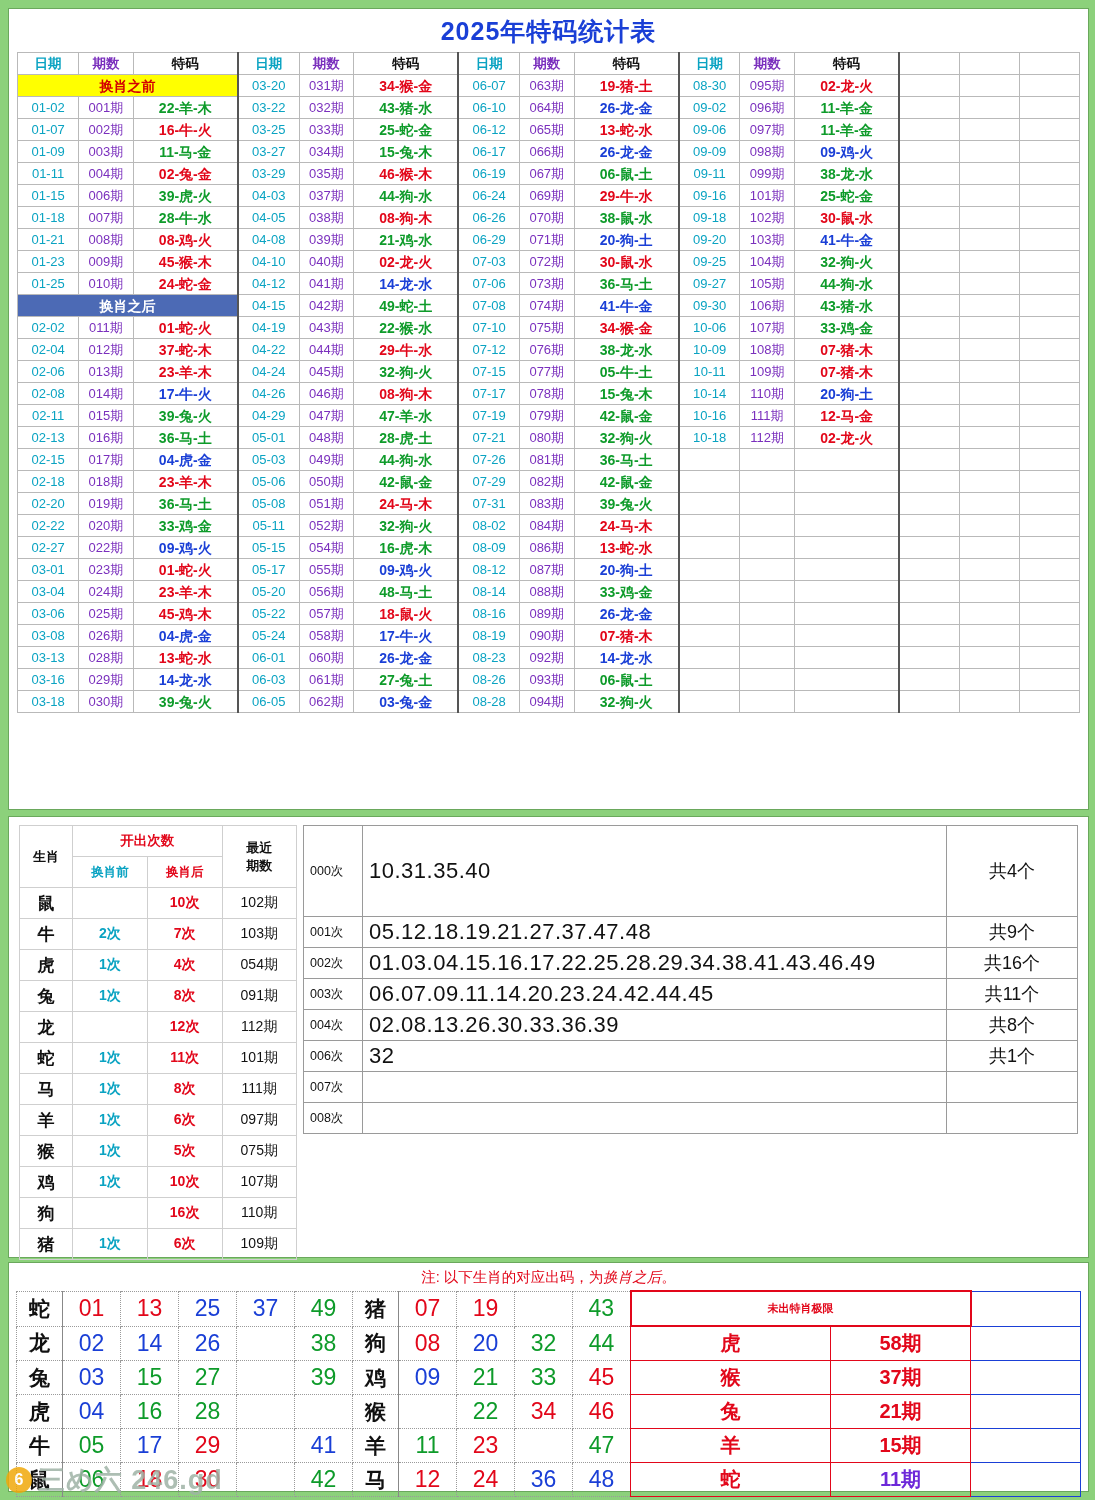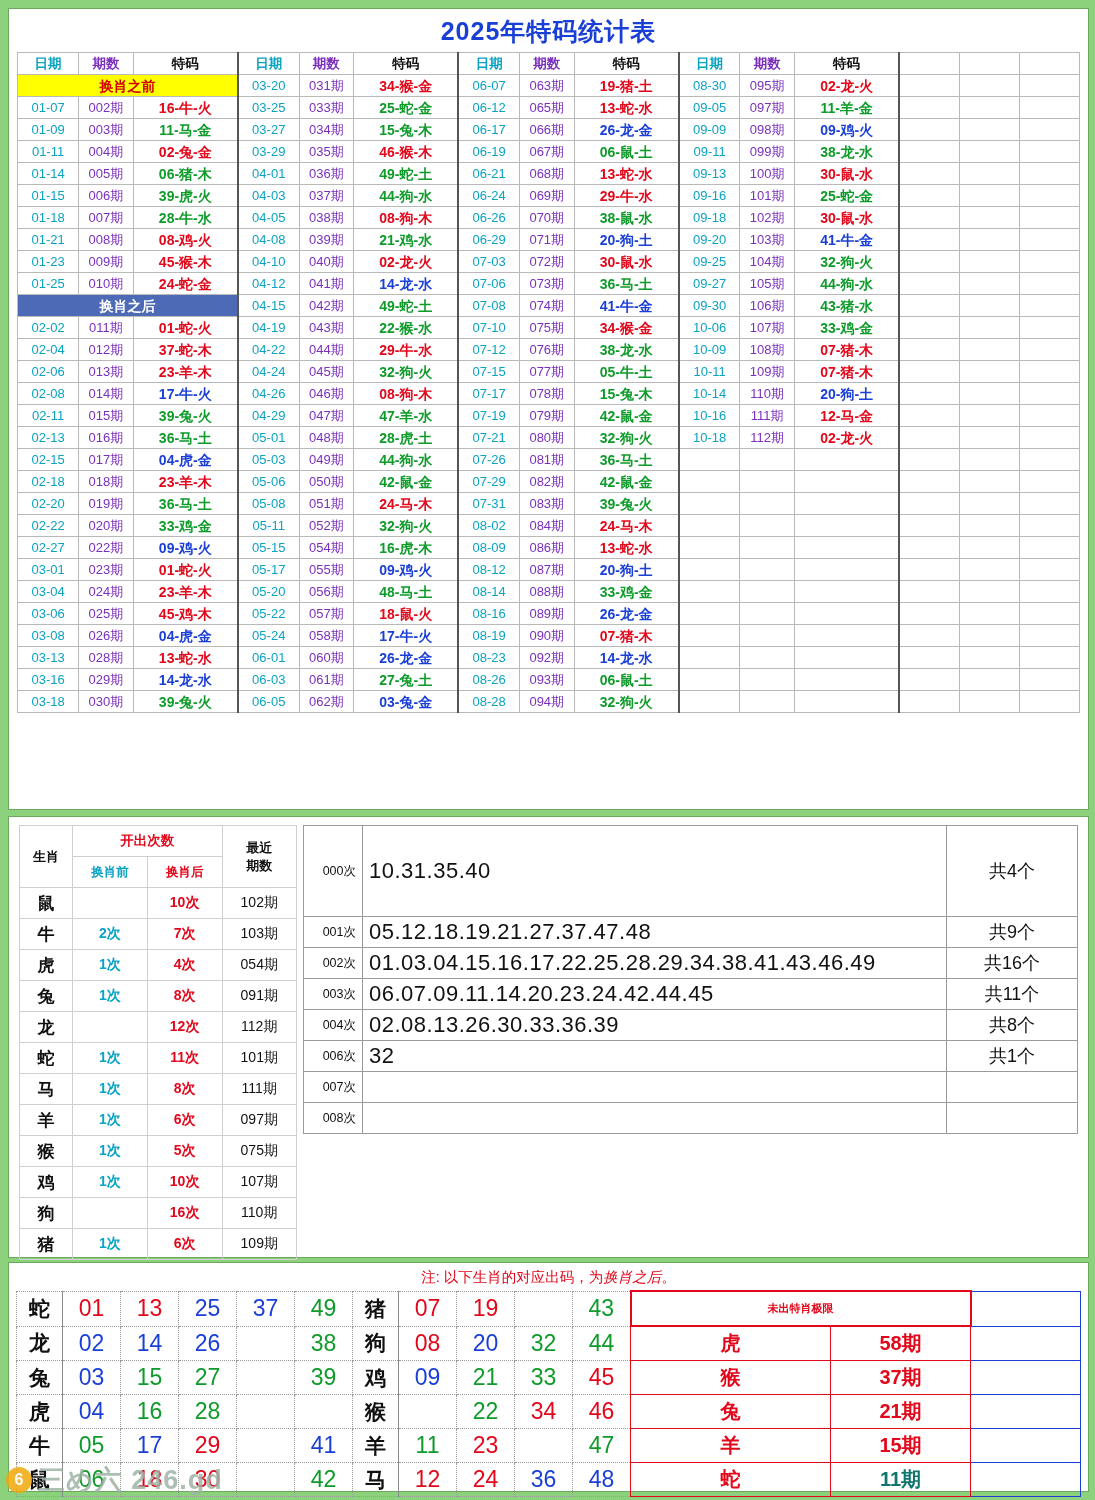--- a/index.html
+++ b/index.html
@@ -36,21 +36,21 @@
   #zodiac .h1{font-weight:bold;color:#e2071a;font-size:13.5px;}
   #zodiac .h2{font-weight:bold;color:#0aa3c2;font-size:12.5px;}
   #zodiac .h3{font-weight:bold;color:#e2071a;font-size:12.5px;}
   #zodiac .h4{font-weight:bold;color:#111;font-size:13px;}
   #zodiac .before{color:#0aa3c2;font-weight:bold;font-size:14px;}
   #zodiac .after{color:#e2071a;font-weight:bold;font-size:14px;}
   #zodiac .recent{color:#111;font-size:14px;}
 
   #freq{position:absolute;left:294px;top:8px;width:775px;border-collapse:collapse;}
   #freq td{border:1px solid #9a9a9a;padding:0 6px;height:30px;}
-  #freq .cnt{width:46px;text-align:right;font-size:12.5px;color:#111;}
+  #freq .cnt{width:46px;text-align:left;font-size:12.5px;color:#111;}
   #freq .nums{font-size:22px;color:#111;letter-spacing:.5px;}
   #freq .tot{width:118px;text-align:center;font-size:18px;color:#111;}
 
   
   #bot-panel{left:8px;top:1262px;width:1079px;height:228px;border:1px solid #6aa85c;background:#fff;}
   .note{text-align:center;color:#e2071a;font-size:14.5px;padding:5px 0 3px;}
   .note i{font-style:italic;}
   #bottom{width:1065px;margin:0 auto;border-collapse:collapse;table-layout:fixed;}
   #bottom td{border:1px dotted #9a9a9a;height:33px;text-align:center;font-size:23px;padding:0;}
   #bottom td.zo{font-size:21px;font-weight:bold;color:#111;width:46px;border-right:1px solid #888;}
@@ -118,30 +118,47 @@
             <td class="cqi">063期</td>
             <td class="ctm red">19-猪-土</td>
             <td class="cdate sep">08-30</td>
             <td class="cqi">095期</td>
             <td class="ctm red">02-龙-火</td>
             <td class="blankcol sep"></td>
             <td class="blankcol"></td>
             <td class="blankcol"></td>
           </tr>
           <tr>
+            <td class="cdate">01-02</td>
+            <td class="cqi">001期</td>
+            <td class="ctm green">22-羊-木</td>
+            <td class="cdate sep">03-22</td>
+            <td class="cqi">032期</td>
+            <td class="ctm green">43-猪-水</td>
+            <td class="cdate sep">06-10</td>
+            <td class="cqi">064期</td>
+            <td class="ctm blue">26-龙-金</td>
+            <td class="cdate sep">09-02</td>
+            <td class="cqi">096期</td>
+            <td class="ctm green">11-羊-金</td>
+            <td class="blankcol sep"></td>
+            <td class="blankcol"></td>
+            <td class="blankcol"></td>
+          </tr>
+          <tr>
             <td class="cdate">01-07</td>
             <td class="cqi">002期</td>
             <td class="ctm red">16-牛-火</td>
             <td class="cdate sep">03-25</td>
             <td class="cqi">033期</td>
             <td class="ctm green">25-蛇-金</td>
             <td class="cdate sep">06-12</td>
             <td class="cqi">065期</td>
             <td class="ctm red">13-蛇-水</td>
-            <td class="cdate sep">09-05</td>
+            <td class="cdate sep">09-06</td>
             <td class="cqi">097期</td>
             <td class="ctm green">11-羊-金</td>
             <td class="blankcol sep"></td>
             <td class="blankcol"></td>
             <td class="blankcol"></td>
           </tr>
           <tr>
             <td class="cdate">01-09</td>
             <td class="cqi">003期</td>
             <td class="ctm green">11-马-金</td>
@@ -164,37 +181,20 @@
             <td class="ctm red">02-兔-金</td>
             <td class="cdate sep">03-29</td>
             <td class="cqi">035期</td>
             <td class="ctm red">46-猴-木</td>
             <td class="cdate sep">06-19</td>
             <td class="cqi">067期</td>
             <td class="ctm green">06-鼠-土</td>
             <td class="cdate sep">09-11</td>
             <td class="cqi">099期</td>
             <td class="ctm green">38-龙-水</td>
-            <td class="blankcol sep"></td>
-            <td class="blankcol"></td>
-            <td class="blankcol"></td>
-          </tr>
-          <tr>
-            <td class="cdate">01-14</td>
-            <td class="cqi">005期</td>
-            <td class="ctm green">06-猪-木</td>
-            <td class="cdate sep">04-01</td>
-            <td class="cqi">036期</td>
-            <td class="ctm green">49-蛇-土</td>
-            <td class="cdate sep">06-21</td>
-            <td class="cqi">068期</td>
-            <td class="ctm red">13-蛇-水</td>
-            <td class="cdate sep">09-13</td>
-            <td class="cqi">100期</td>
-            <td class="ctm red">30-鼠-水</td>
             <td class="blankcol sep"></td>
             <td class="blankcol"></td>
             <td class="blankcol"></td>
           </tr>
           <tr>
             <td class="cdate">01-15</td>
             <td class="cqi">006期</td>
             <td class="ctm green">39-虎-火</td>
             <td class="cdate sep">04-03</td>
             <td class="cqi">037期</td>
@@ -846,21 +846,21 @@
             <td class="n nred">18</td>
             <td class="n nred">30</td>
             <td class="n "></td>
             <td class="n ngreen">42</td>
             <td class="zo">马</td>
             <td class="n nred">12</td>
             <td class="n nred">24</td>
             <td class="n nblue">36</td>
             <td class="n nblue">48</td>
             <td style="border: 1px solid rgb(226, 7, 26); color: rgb(226, 7, 26); font-size: 20px; font-weight: bold; width: 100px;">蛇</td>
-            <td style="border: 1px solid rgb(226, 7, 26); color: #0f766e; font-size: 20px; font-weight: bold; width: 100px;">11期</td>
+            <td style="border: 1px solid rgb(226, 7, 26); color: #6d28d9; font-size: 20px; font-weight: bold; width: 100px;">11期</td>
             <td style="border: 1px solid rgb(26, 63, 214);"></td>
           </tr>
         </tbody>
     </table>
   </div>
 
   <div class="wm">
     <div class="circ">6</div>
     <div class="txt">三め六 246.gd</div>
   </div>

